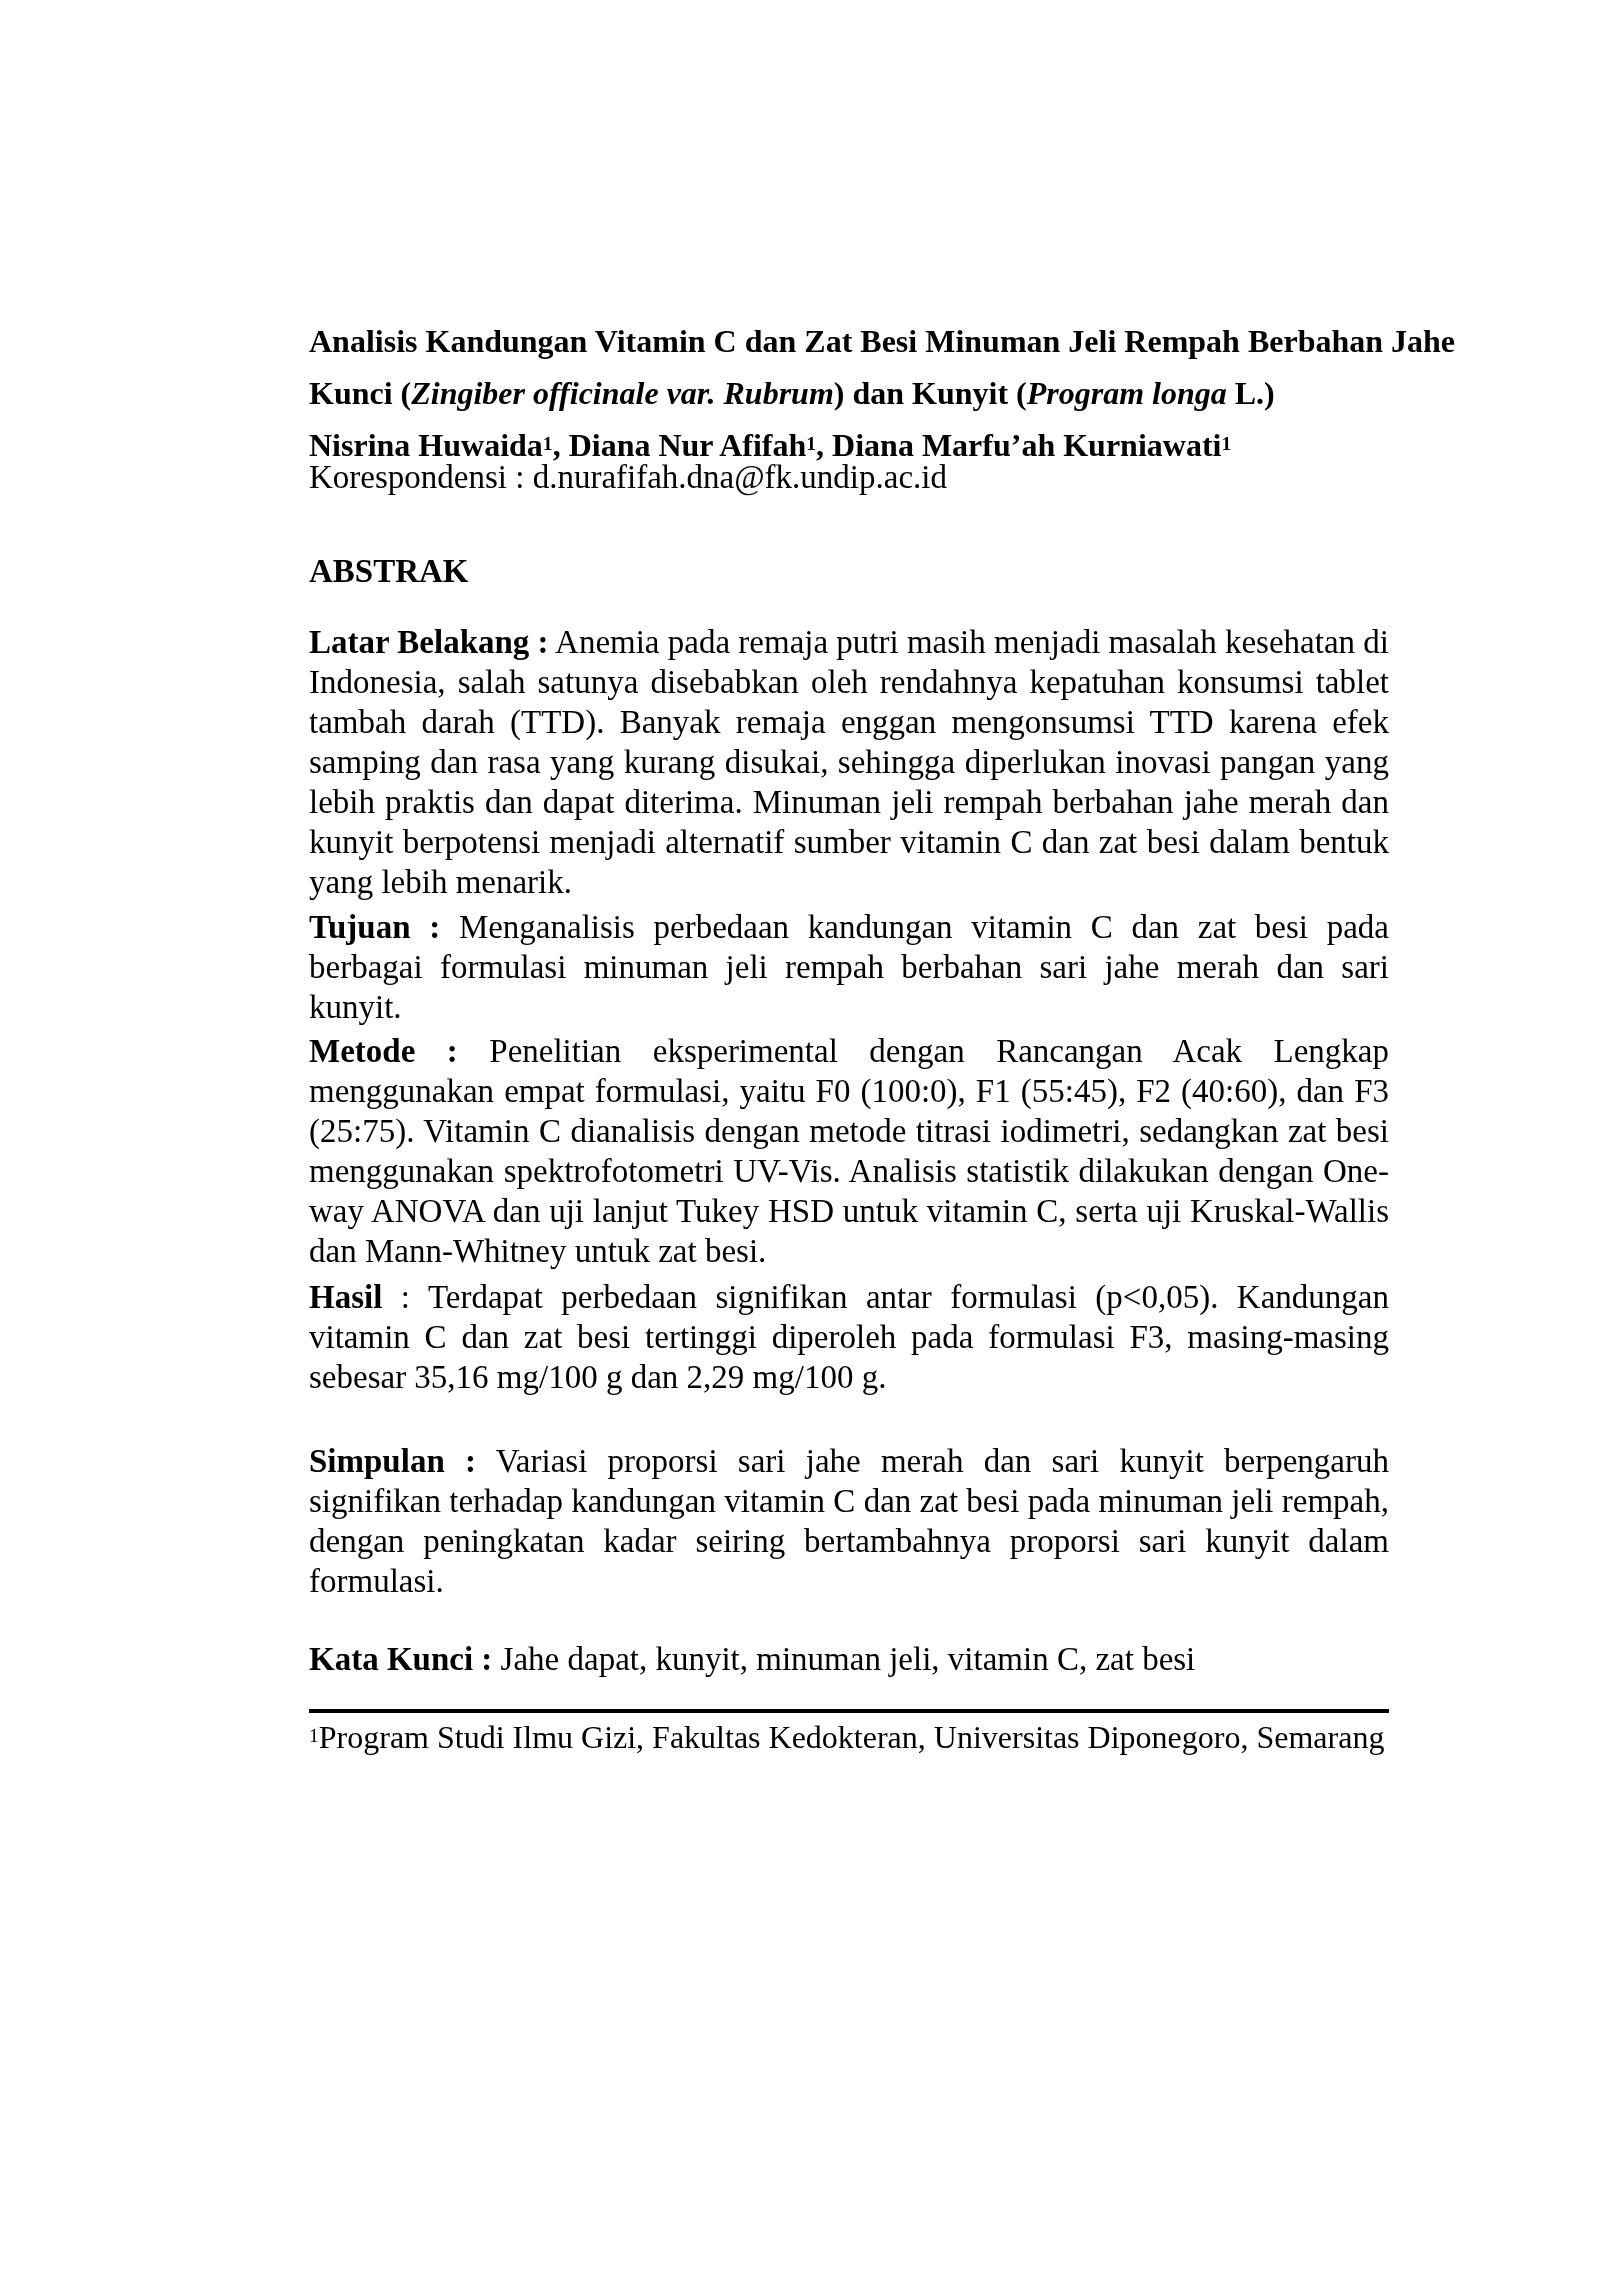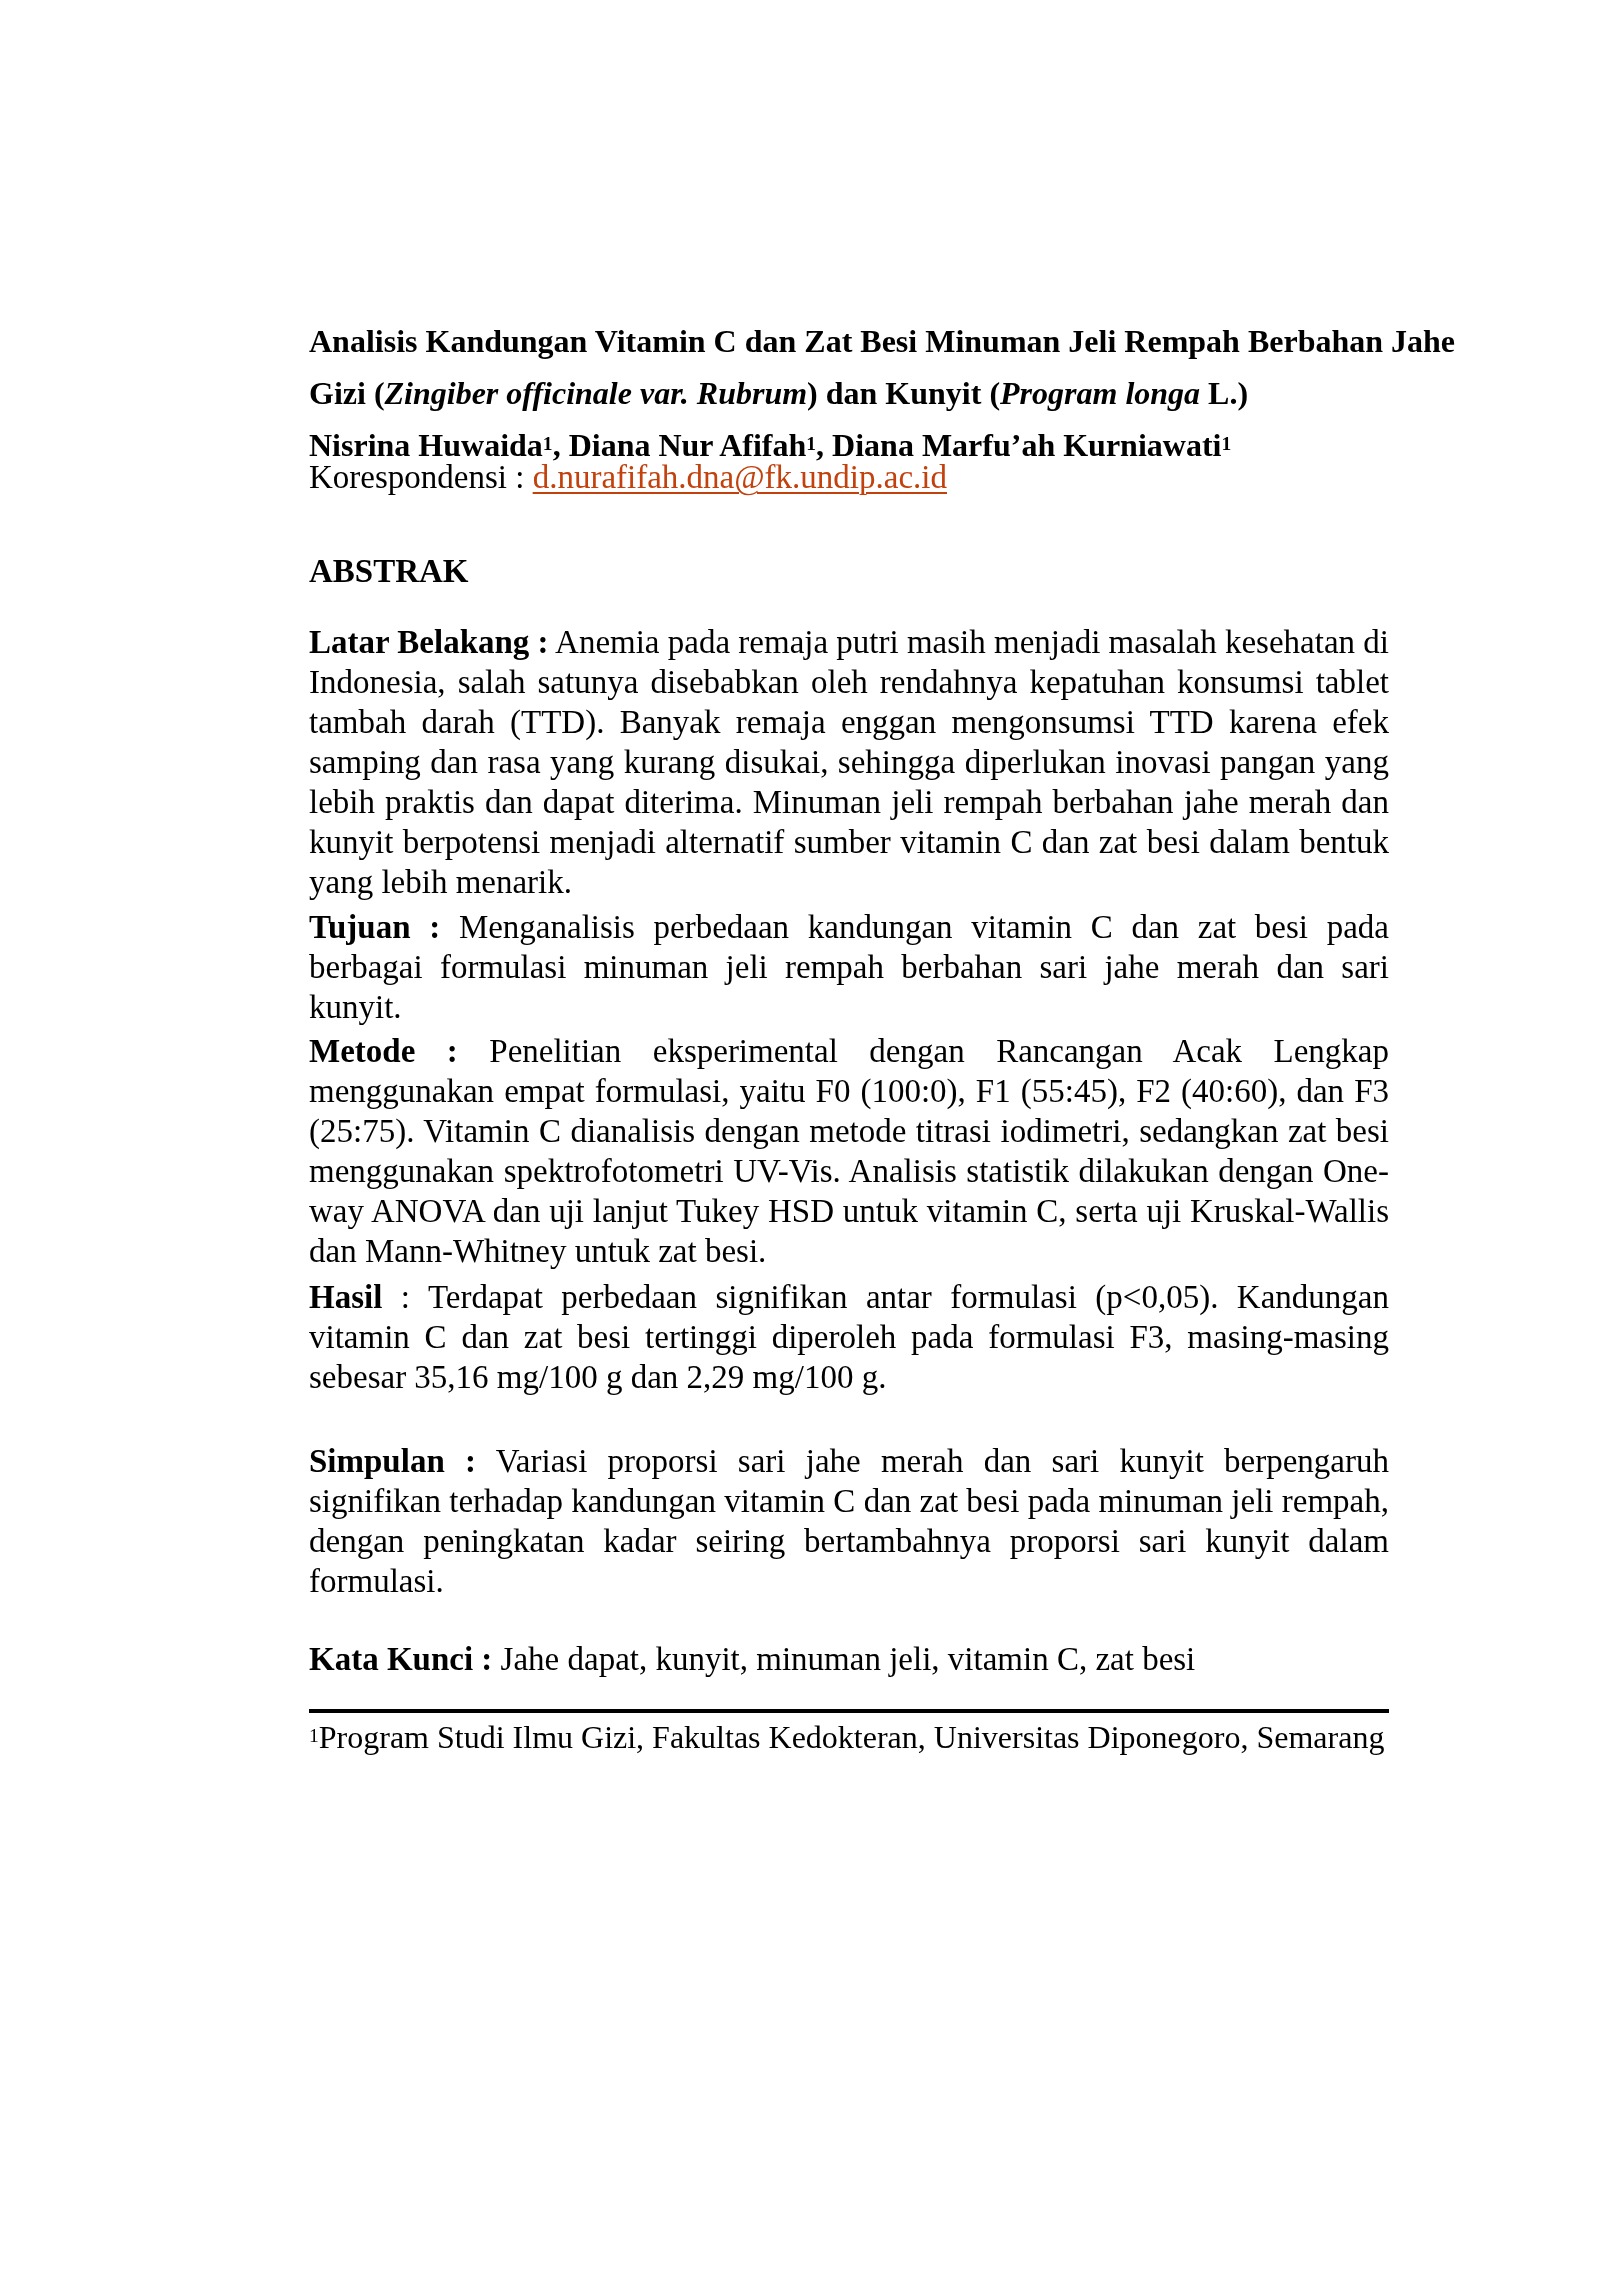--- a/index.html
+++ b/index.html
@@ -33,22 +33,21 @@
     font-size: 19.6px;
     vertical-align: top;
     position: relative;
     top: -1.3px;
   }
   .corr {
     top: 458px;
     line-height: 39px;
   }
   .corr a {
-    color: #c2410c;
-    text-decoration: underline;
+    color: #000000;
     text-decoration-thickness: 2px;
     text-underline-offset: 3.9px;
   }
   .abstrak-heading {
     top: 533px;
     line-height: 39px;
     font-weight: bold;
     margin-top: 19px;
   }
   .para {
@@ -76,21 +75,21 @@
     line-height: 38px;
     font-size: 32px;
     white-space: nowrap;
   }
 </style>
 </head>
 <body>
 
 <div class="block title">
   <span class="line">Analisis Kandungan Vitamin C dan Zat Besi Minuman Jeli Rempah Berbahan Jahe</span>
-  <span class="line"><span>Gizi (</span><i>Zingiber officinale var. Rubrum</i><span>) dan Kunyit  (</span><i>Program longa</i><span> L.)</span></span>
+  <span class="line"><span>Kunci (</span><i>Zingiber officinale var. Rubrum</i><span>) dan Kunyit  (</span><i>Program longa</i><span> L.)</span></span>
   <span class="line"><span>Nisrina Huwaida</span><sup>1</sup><span>, </span><span>Diana Nur Afifah</span><sup>1</sup><span>, </span><span>Diana Marfu’ah Kurniawati</span><sup>1</sup></span>
 </div>
 
 <p class="block corr"><span>Korespondensi : </span><a>d.nurafifah.dna@fk.undip.ac.id</a></p>
 
 <p class="block abstrak-heading">ABSTRAK</p>
 
 <p class="block para p-latar"><b>Latar Belakang :</b><span> Anemia pada remaja putri masih menjadi masalah kesehatan di Indonesia, salah satunya disebabkan oleh rendahnya kepatuhan konsumsi tablet tambah darah (TTD). Banyak remaja enggan mengonsumsi TTD karena efek samping dan rasa yang kurang disukai, sehingga diperlukan inovasi pangan yang lebih praktis dan dapat diterima. Minuman jeli rempah berbahan jahe merah dan kunyit berpotensi menjadi alternatif sumber vitamin C dan zat besi dalam bentuk yang lebih menarik.</span></p>
 
 <p class="block para p-tujuan"><b>Tujuan :</b><span> Menganalisis perbedaan kandungan vitamin C dan zat besi pada berbagai formulasi minuman jeli rempah berbahan sari jahe merah dan sari kunyit.</span></p>

